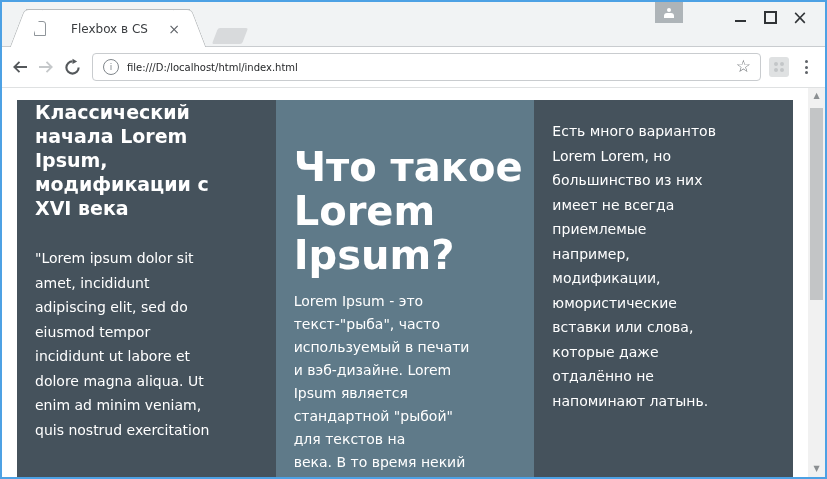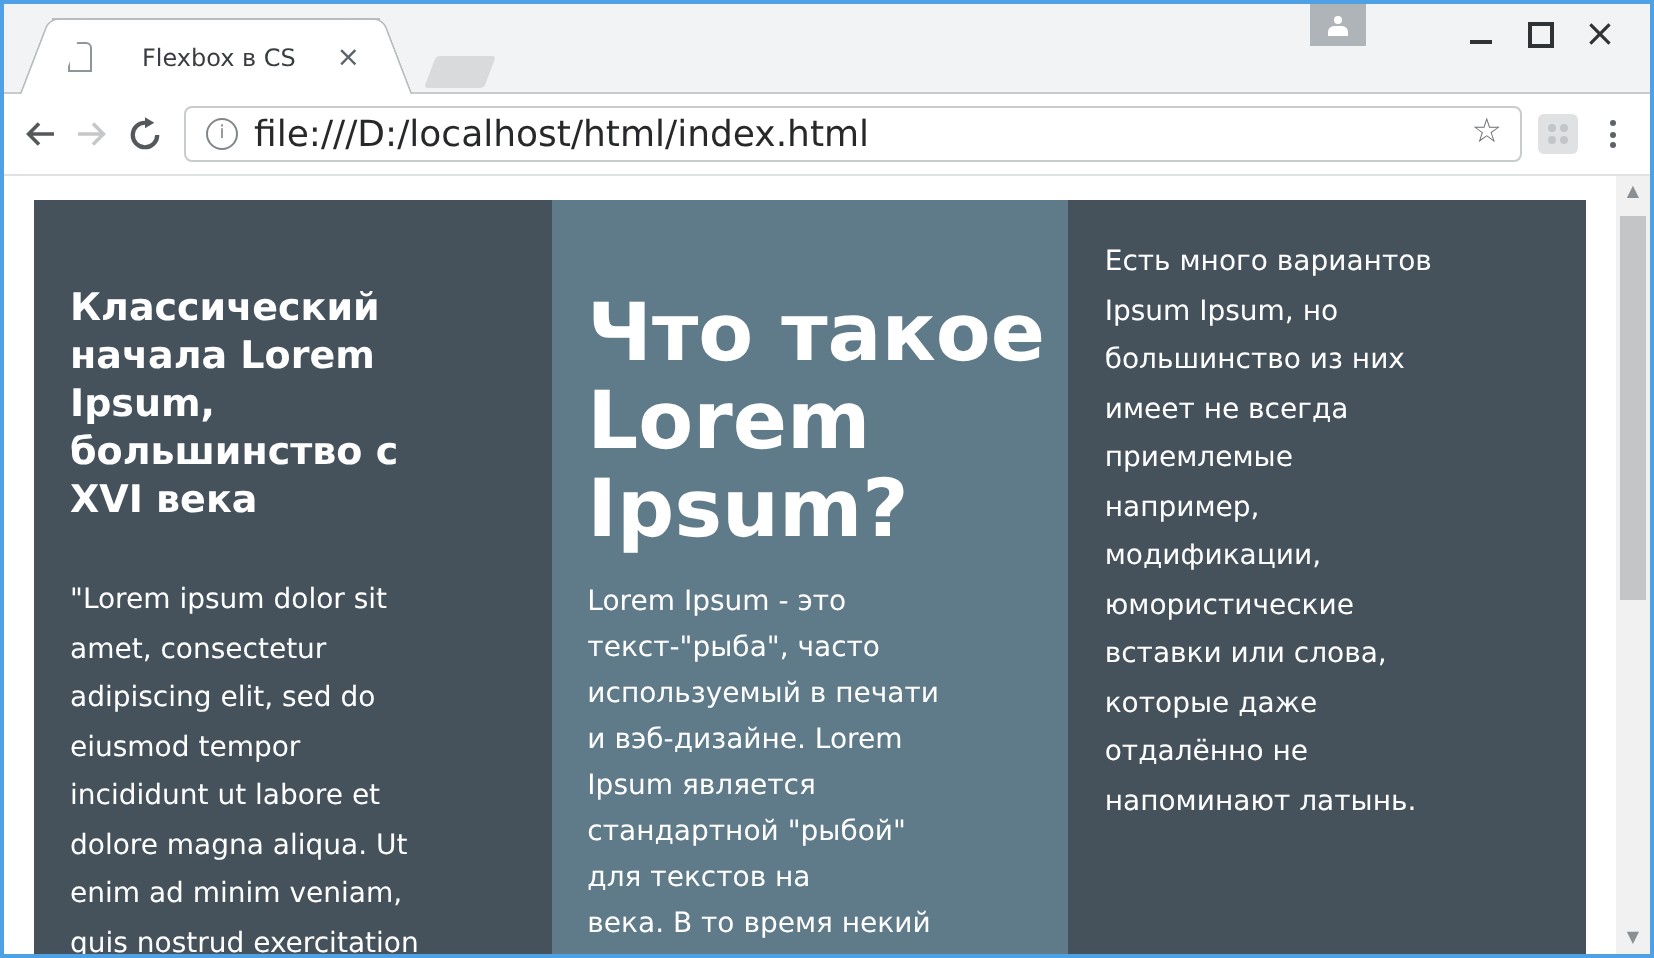--- a/index.html
+++ b/index.html
@@ -31,34 +31,34 @@
   .minbar{width:11px;height:2px;background:#303336;margin-top:8px;}
   .maxbox{width:9px;height:9px;border:2px solid #303336;}
   .wc.cls{font-size:19px;line-height:19px;}
 
   
   .toolbar{position:absolute;left:0;top:45px;right:0;height:41px;background:#fff;border-bottom:1px solid #dfe1e2;box-sizing:border-box;display:flex;align-items:center;}
   .navbtn{width:22px;text-align:center;margin-left:4px;flex:0 0 auto;display:flex;justify-content:center;}
   .navbtn.back{margin-left:7px;}
   .urlbar{margin-left:9px;margin-right:8px;flex:1 1 auto;height:28px;border:1px solid #c9cccf;border-radius:4px;background:#fff;display:flex;align-items:center;position:relative;box-sizing:border-box;}
   .info{width:14px;height:14px;border:1px solid #80868b;border-radius:50%;color:#80868b;font-size:9px;line-height:14px;text-align:center;margin:0 8px 0 10px;flex:0 0 auto;}
-  .url{font-size:18px;color:#26282a;white-space:nowrap;}
+  .url{font-size:10px;color:#26282a;white-space:nowrap;}
   .star{position:absolute;right:9px;top:50%;transform:translateY(-55%);font-size:17px;color:#6e7276;}
   .ext{width:20px;height:20px;border-radius:3px;background:#dfe1e2;position:relative;flex:0 0 auto;margin-right:10px;}
   .extpattern{position:absolute;left:5px;top:5px;width:4px;height:4px;border-radius:50%;background:#c3c6c8;box-shadow:6px 0 0 #c3c6c8,0 6px 0 #c3c6c8,6px 6px 0 #c3c6c8;}
   .menu{width:14px;margin-right:12px;flex:0 0 auto;}
   .menu i{display:block;width:3px;height:3px;border-radius:50%;background:#5f6368;margin:2.5px auto;}
 
   
   .page{position:absolute;left:0;right:0;top:86px;bottom:0;background:#fff;overflow:hidden;}
   .flexrow{position:absolute;left:15px;top:12px;width:776px;height:460px;display:flex;}
   .col{flex:1 1 0;padding:0 18px;box-sizing:border-box;color:var(--page-text);overflow:hidden;}
   .col.dark{background:var(--col-dark);}
   .col.light{background:var(--col-light);}
-  .h2{font-weight:bold;font-size:19px;line-height:24px;margin-top:42px;}
+  .h2{font-weight:bold;font-size:19px;line-height:24px;}
   .h1{font-weight:bold;font-size:40px;line-height:44px;margin-top:45px;}
   .pbody{font-size:14px;}
   .col-a .pbody{margin-top:26px;line-height:24.5px;}
   .col-b .pbody{margin-top:13px;line-height:23px;}
   .col-c .pbody{margin-top:19px;line-height:24.5px;}
   .h1 div,.h2 div,.pbody div{white-space:nowrap;}
 
   
   .scrollbar{position:absolute;top:0;right:0;bottom:0;width:17px;background:#f1f1f1;}
   .sarrow{position:absolute;left:0;width:17px;height:16px;text-align:center;font-size:8px;color:#8b8f92;line-height:16px;}
@@ -124,26 +124,26 @@
       </span>
   </div>
 
   <div class="page">
     <div class="flexrow">
       <div class="col dark col-a">
         <div class="h2">
             <div>Классический</div>
             <div>начала Lorem</div>
             <div>Ipsum,</div>
-            <div>большинство с</div>
+            <div>модификации с</div>
             <div>XVI века</div>
           </div>
         <div class="pbody">
             <div>"Lorem ipsum dolor sit</div>
-            <div>amet, consectetur</div>
+            <div>amet, incididunt</div>
             <div>adipiscing elit, sed do</div>
             <div>eiusmod tempor</div>
             <div>incididunt ut labore et</div>
             <div>dolore magna aliqua. Ut</div>
             <div>enim ad minim veniam,</div>
             <div>quis nostrud exercitation</div>
           </div>
       </div>
       <div class="col light col-b">
         <div class="h1">
@@ -158,21 +158,21 @@
             <div>и вэб-дизайне. Lorem</div>
             <div>Ipsum является</div>
             <div>стандартной "рыбой"</div>
             <div>для текстов на</div>
             <div>века. В то время некий</div>
           </div>
       </div>
       <div class="col dark col-c">
         <div class="pbody">
             <div>Есть много вариантов</div>
-            <div>Ipsum Ipsum, но</div>
+            <div>Lorem Lorem, но</div>
             <div>большинство из них</div>
             <div>имеет не всегда</div>
             <div>приемлемые</div>
             <div>например,</div>
             <div>модификации,</div>
             <div>юмористические</div>
             <div>вставки или слова,</div>
             <div>которые даже</div>
             <div>отдалённо не</div>
             <div>напоминают латынь.</div>

